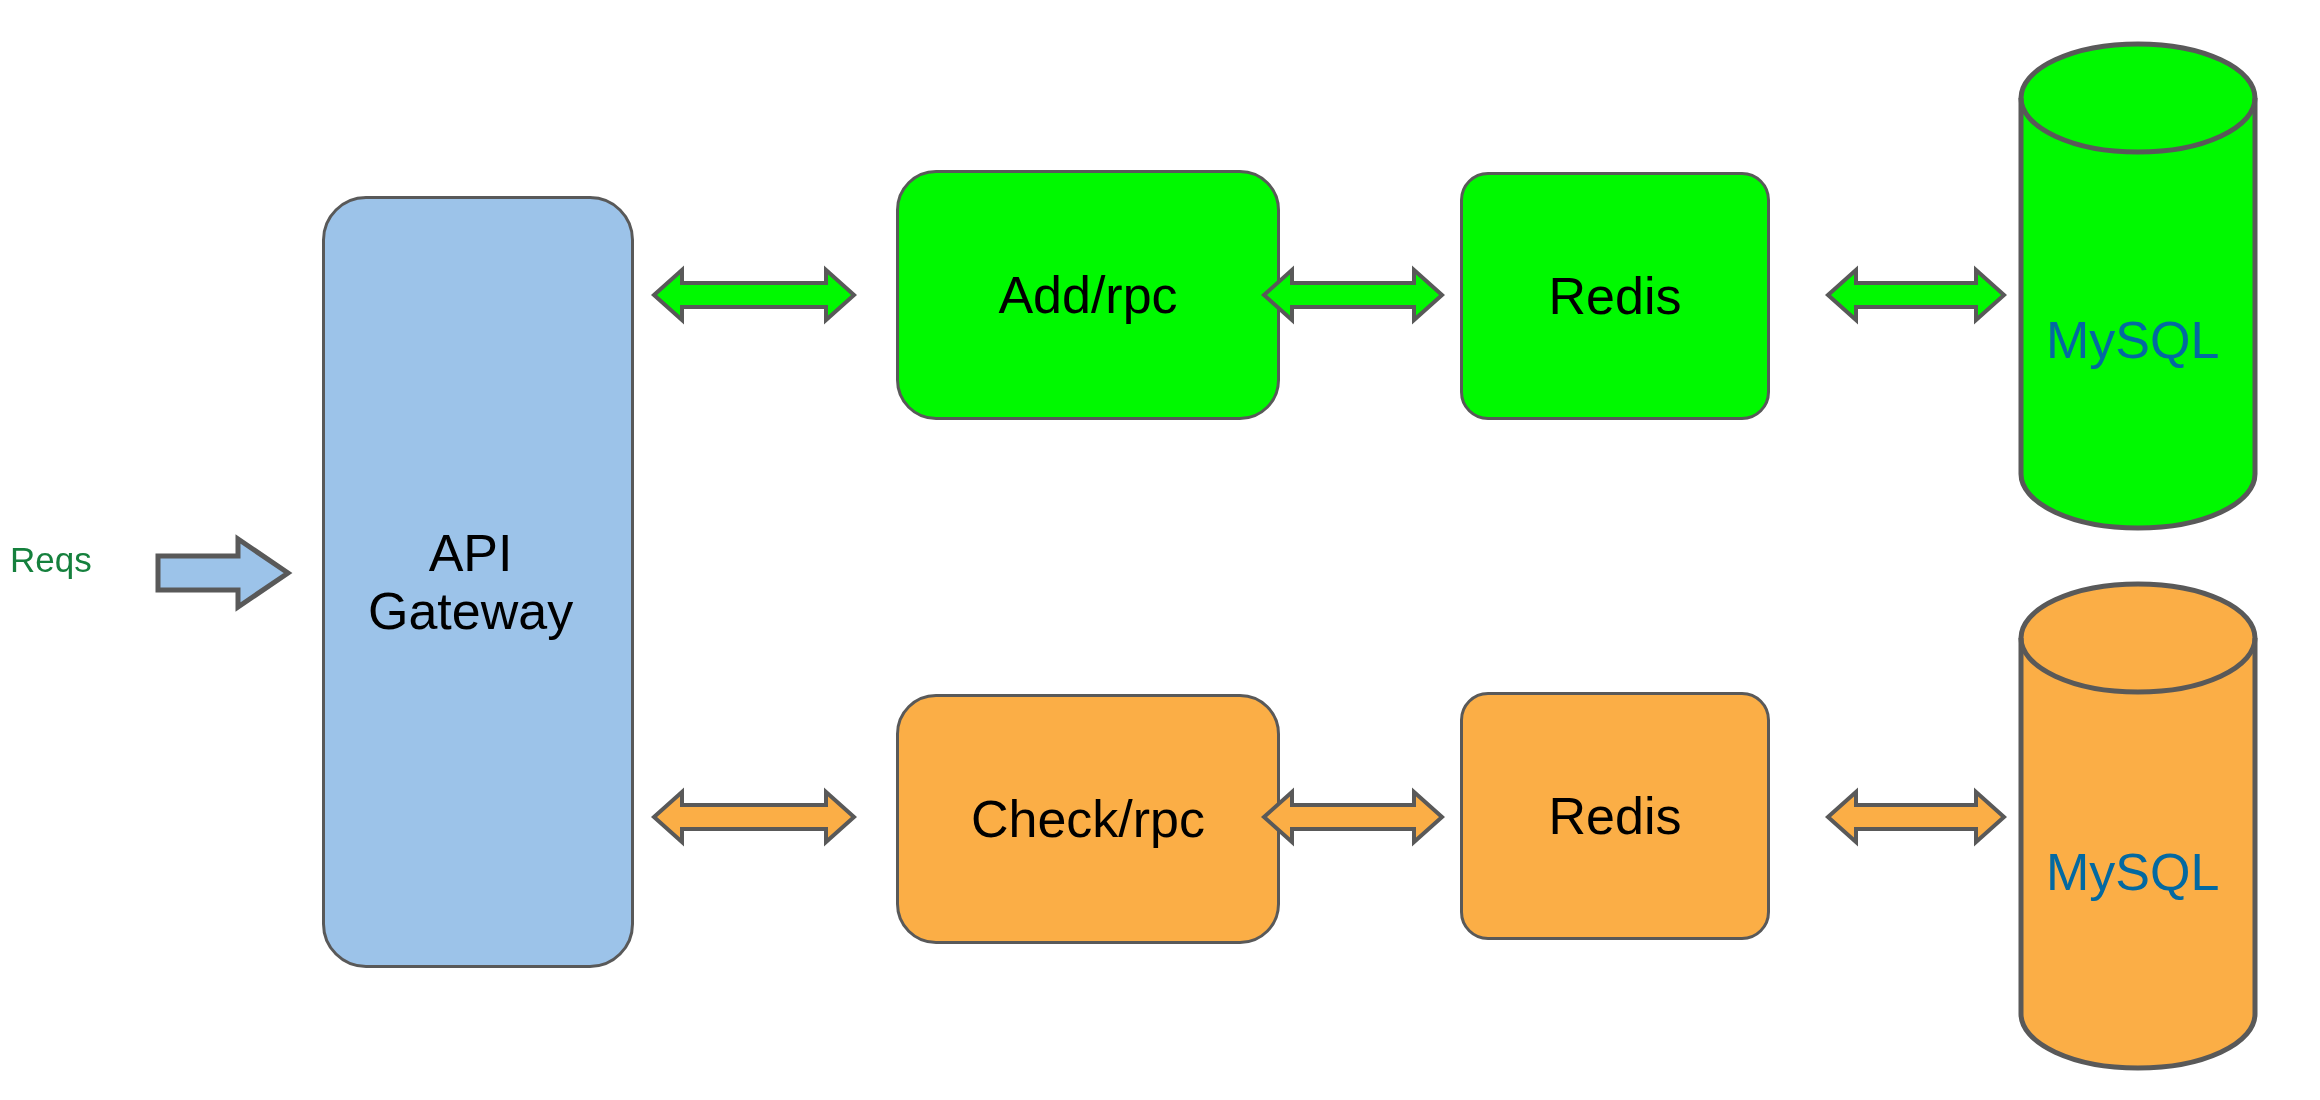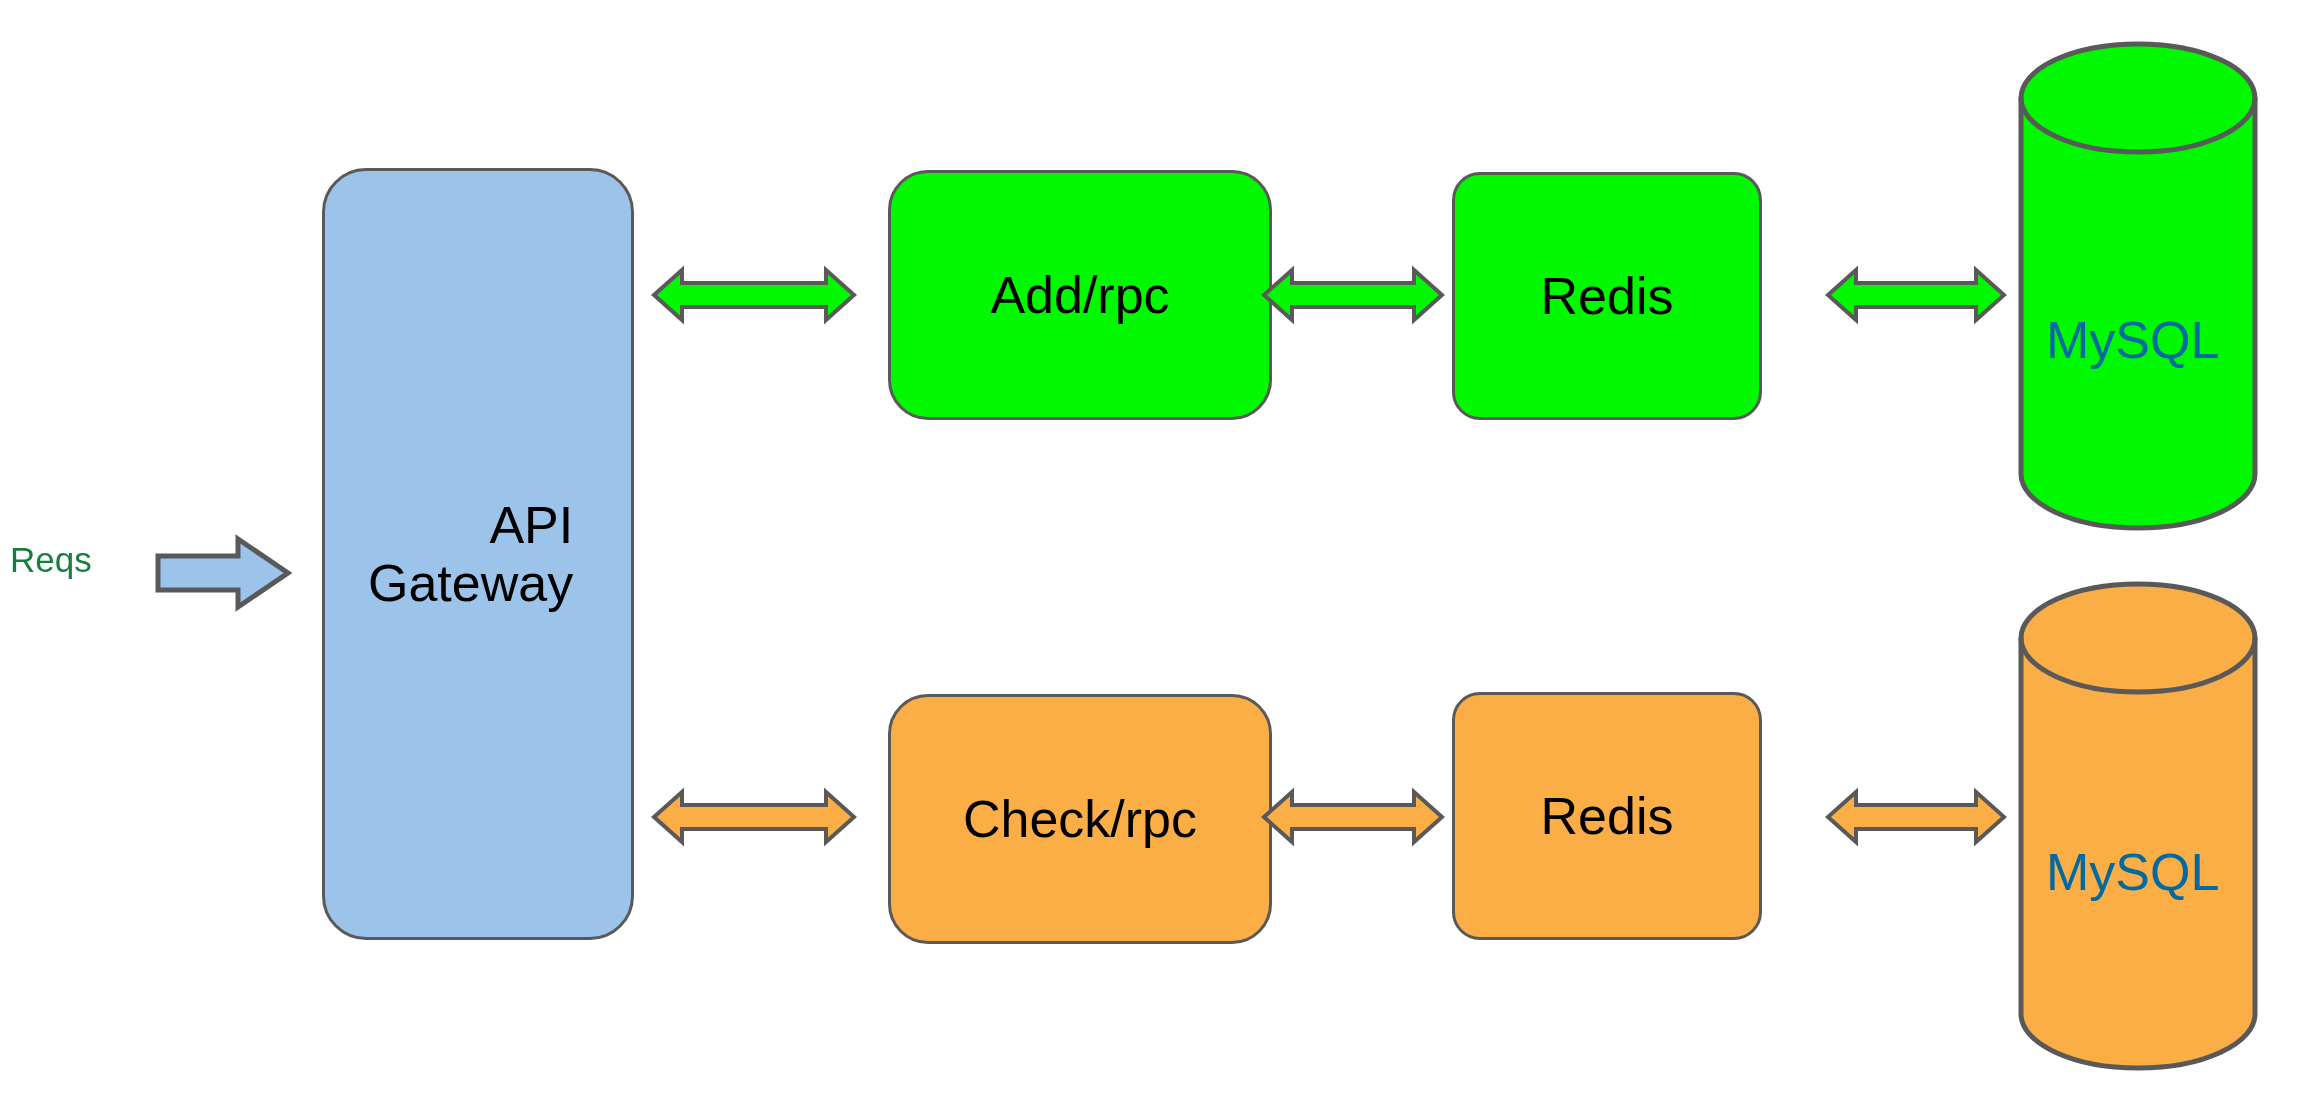--- a/index.html
+++ b/index.html
@@ -23,28 +23,30 @@
     border: 3px solid #595959;
     display: flex;
     align-items: center;
     color: #000000;
     font-size: 52px;
     line-height: 1.12;
     white-space: pre-line;
   }
   .rounded-rect {
     border-radius: 42px;
+    margin-left: 8px;
   }
   .node.center-text {
     justify-content: center;
     text-align: center;
   }
   .node.left-text {
     justify-content: flex-start;
-    text-align: right;
+    text-align: center;
+    margin-top: 28px;
   }
   
   #api-gateway {
     left: 322px;
     top: 168px;
     width: 312px;
     height: 772px;
     background: #9CC3E9;
     border-radius: 44px;
     padding-left: 43px;

